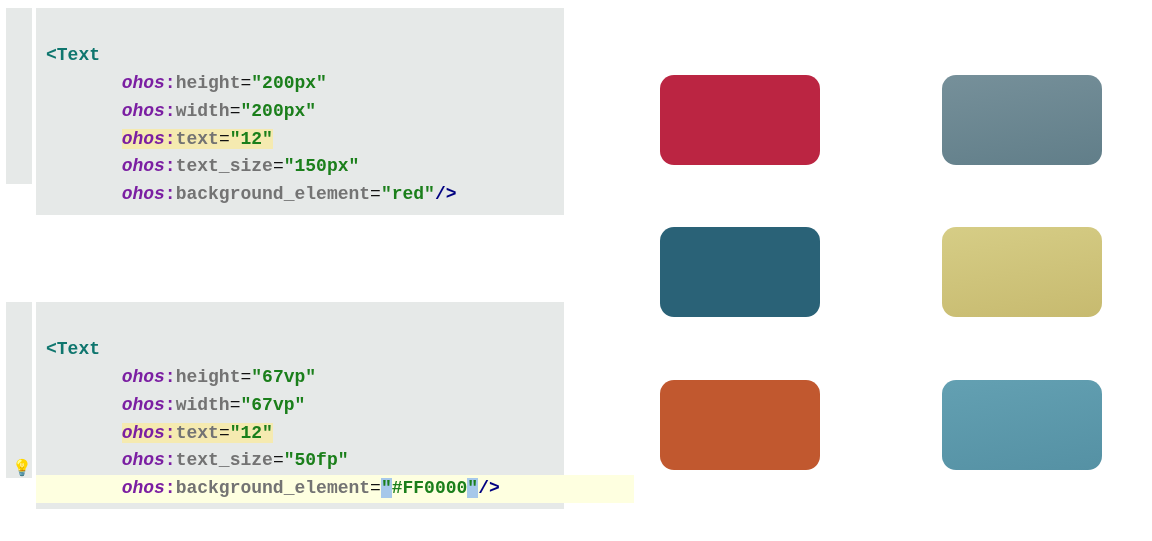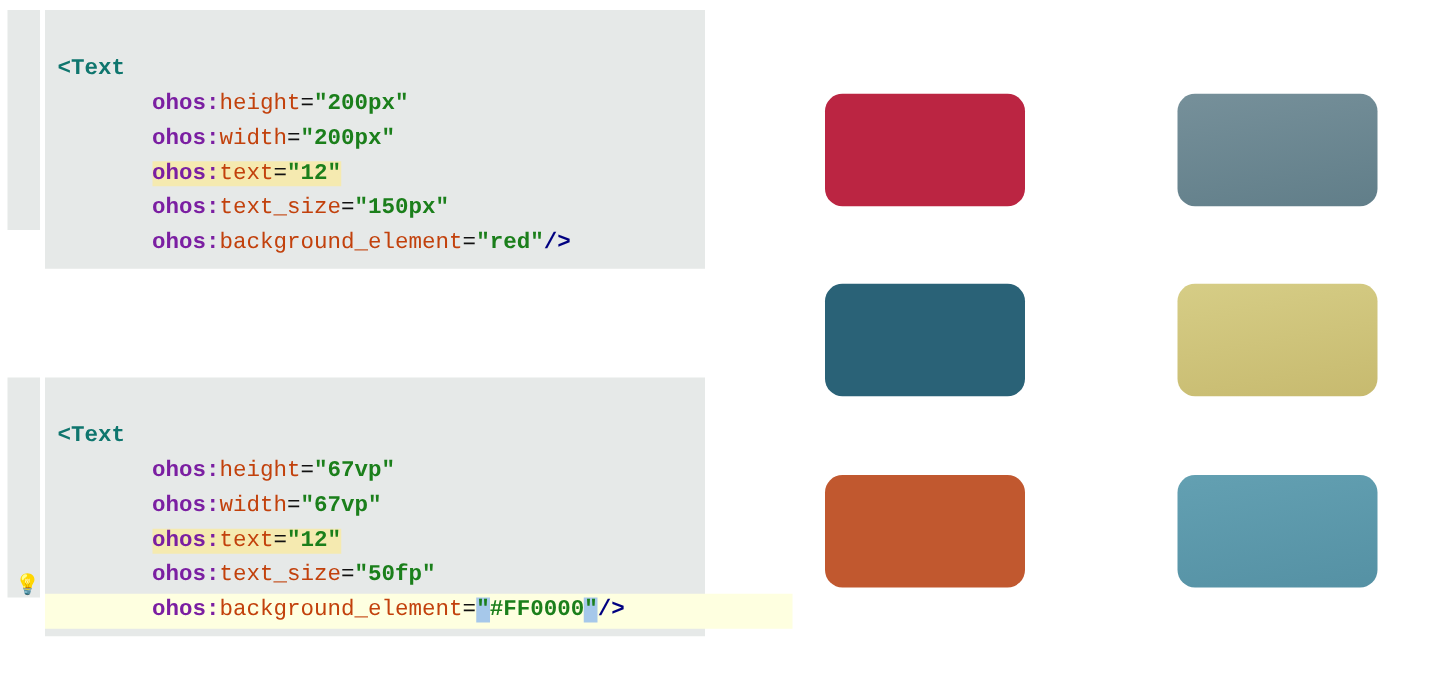--- a/index.html
+++ b/index.html
@@ -21,23 +21,23 @@
     padding: 6px 10px 6px 10px;
     line-height: 1.55;
     white-space: pre;
     color: #000;
   }
   .gutter {
     position: absolute;
     background: #e6e9e8;
   }
   .tag   { color: #0f766e; font-weight: bold; }
-  .ns    { color: #7b1fa2; font-weight: bold; }   
+  .ns    { color: #7b1fa2; font-weight: bold; font-style: italic; }   
   .colon { color: #7b1fa2; font-weight: bold; }
-  .attr  { color: #c2410c; font-weight: normal; }
+  .attr  { color: #737373; font-weight: bold; }
   .eq    { color: #111; }
   .val   { color: #1b7f1b; font-weight: bold; }
   .close { color: #000080; font-weight: bold; }
   .hl    { background: #f5eab0; }
   .cur-line { background: #feffe0; display:block; margin-left:-10px; padding-left:10px; margin-right:-80px; padding-right:80px;}
   .sel   { background: #a6c8ea; }
   .bulb {
     position: absolute;
     font-size: 16px;
     color: #e6a400;

